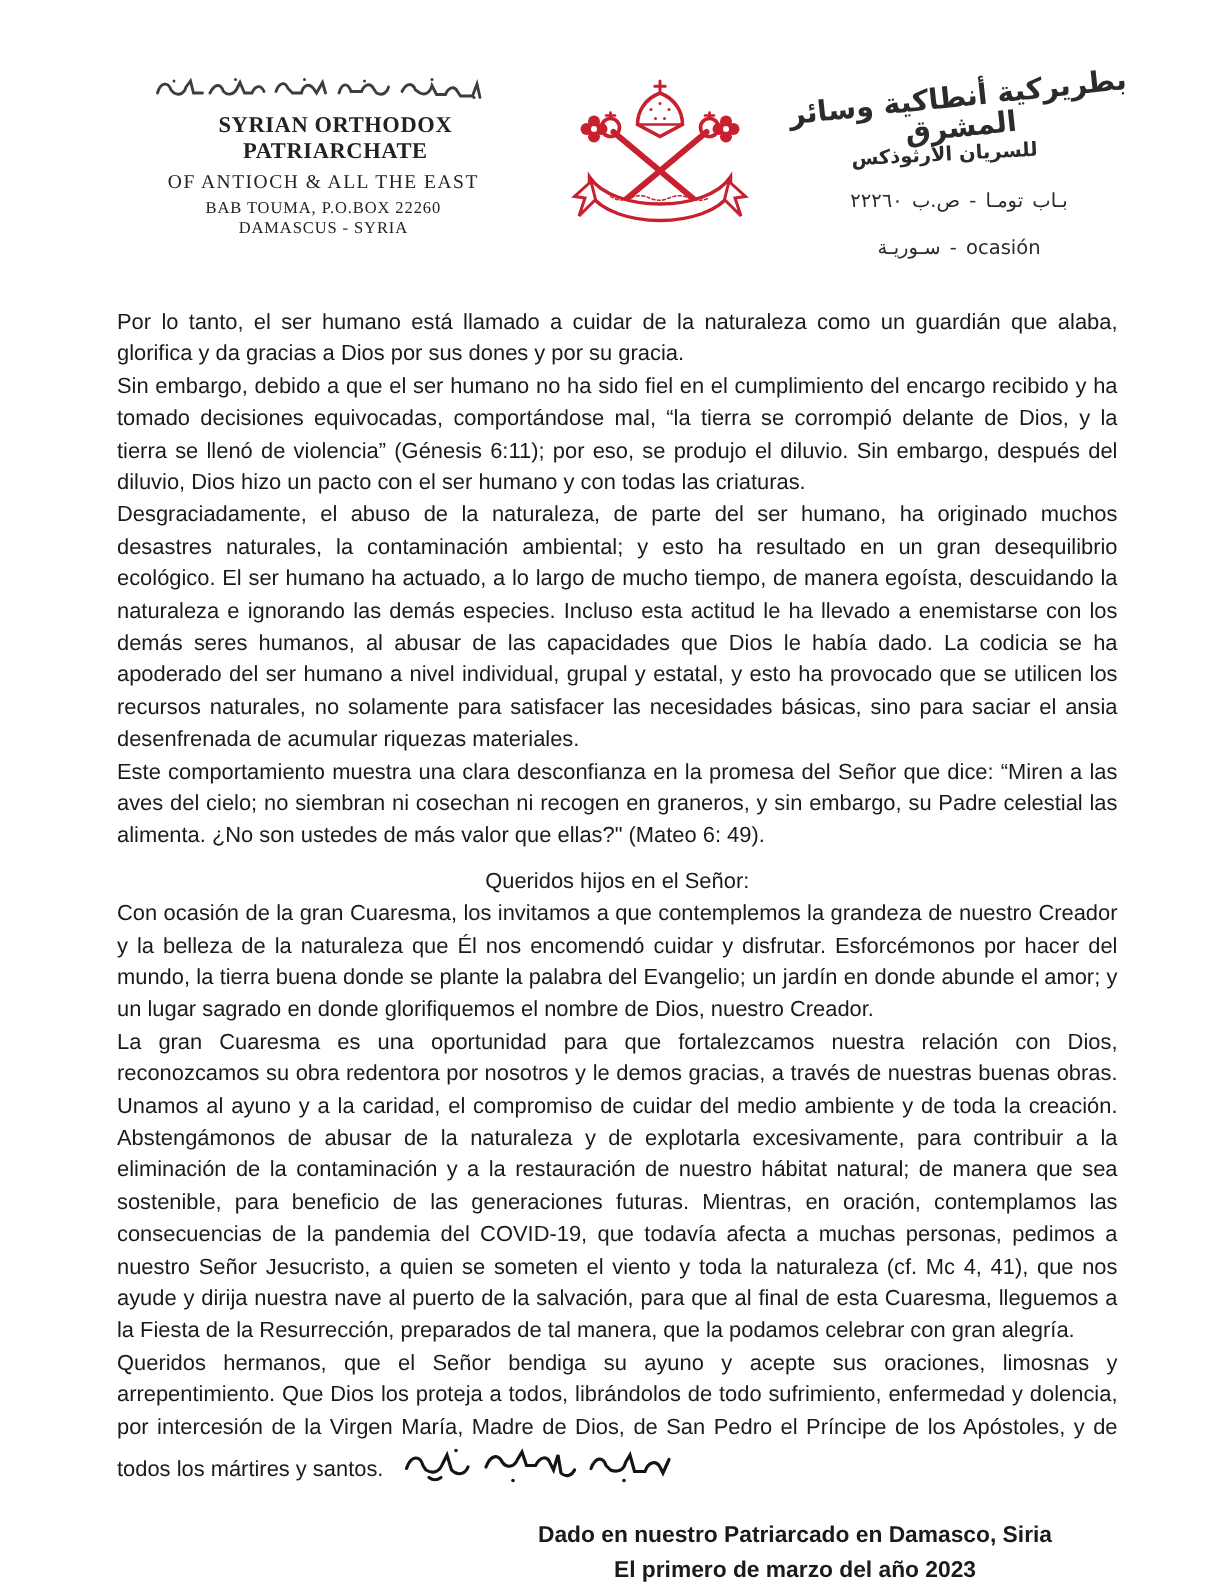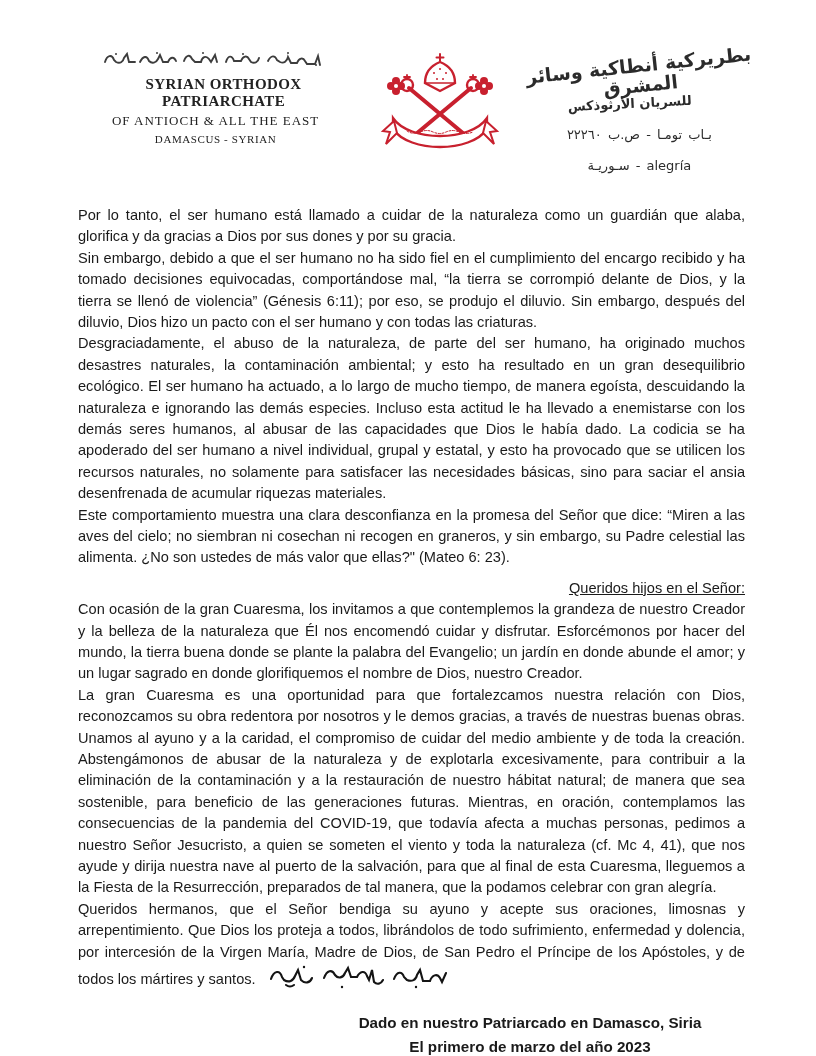--- a/index.html
+++ b/index.html
@@ -42,21 +42,21 @@
   
   .letter-body{
     margin:16px 71px 16px 78px;
     font-size:14.6px;
     line-height:21.4px;
   }
   .body-par{
     margin:0;
     text-align:justify;
   }
-  .salutation{margin-top:9px;text-align:right;text-decoration:underline;}
+  .salutation{margin-top:9px;text-align:center;}
   .syr-hand{vertical-align:-7px;margin-left:6px;}
   
   .closing{
     width:460px;
     margin:20px 56px 0 auto;
     text-align:center;
     font-weight:bold;
     font-size:15.2px;
     line-height:1.55;
   }
@@ -80,21 +80,22 @@
           <circle cx="14" cy="4" r="1" fill="#3d3d3d" stroke="none"></circle>
           <circle cx="55" cy="3" r="1" fill="#3d3d3d" stroke="none"></circle>
           <circle cx="101" cy="3" r="1" fill="#3d3d3d" stroke="none"></circle>
           <circle cx="141" cy="4" r="1" fill="#3d3d3d" stroke="none"></circle>
           <circle cx="186" cy="3" r="1" fill="#3d3d3d" stroke="none"></circle>
           <circle cx="214" cy="15" r="1" fill="#3d3d3d" stroke="none"></circle>
         </g>
       </svg>
       <div class="org-name">SYRIAN ORTHODOX PATRIARCHATE</div>
       <div class="org-sub">OF ANTIOCH &amp; ALL THE EAST</div>
-      <div class="org-addr">DAMASCUS - SYRIAN</div>
+      <div class="org-addr">BAB TOUMA, P.O.BOX 22260</div>
+      <div class="org-addr">DAMASCUS - SYRIA</div>
     </div>
 
     <div class="lh-center">
       <svg class="svg-block" width="122" height="112" viewBox="0 0 122 112" role="img" aria-label="Patriarchal crest">
         <g stroke="#c8202e" fill="none" stroke-linecap="round">
 
           <path d="M61 2 v7 M57.5 5.5 h7" stroke-width="2"></path>
           <path d="M61 10 C51 14 46 22 46 31 L61 39 L76 31 C76 22 71 14 61 10 Z" stroke-width="2.4"></path>
           <path d="M46 31 L76 31" stroke-width="1.6"></path>
           <circle cx="55" cy="21" r="1" fill="#c8202e" stroke="none"></circle>
@@ -129,29 +130,29 @@
           <path d="M107 69 L118 79 L111 80 L115 92 L104 81 Z" fill="#fff" stroke-width="2"></path>
           <path d="M28 79 q6 4 13 1 q7 -3 13 0 q7 3 13 0 q7 -3 13 0 q7 3 14 0" stroke-width="1" stroke-dasharray="2 1.6"></path>
         </g>
       </svg>
     </div>
 
     <div class="lh-right">
       <div class="ar-callig1">بطريركية أنطاكية وسائر المشرق</div>
       <div class="ar-callig2">للسريان الأرثوذكس</div>
       <div class="ar-addr">بـاب تومـا - ص.ب ٢٢٢٦٠</div>
-      <div class="ar-addr">alegría - سـوريـة</div>
+      <div class="ar-addr">ocasión - سـوريـة</div>
     </div>
   </div>
 
   <div class="letter-body">
     <p class="body-par">Por lo tanto, el ser humano está llamado a cuidar de la naturaleza como un guardián que alaba, glorifica y da gracias a Dios por sus dones y por su gracia.</p>
     <p class="body-par">Sin embargo, debido a que el ser humano no ha sido fiel en el cumplimiento del encargo recibido y ha tomado decisiones equivocadas, comportándose mal, “la tierra se corrompió delante de Dios, y la tierra se llenó de violencia” (Génesis 6:11); por eso, se produjo el diluvio. Sin embargo, después del diluvio, Dios hizo un pacto con el ser humano y con todas las criaturas.</p>
     <p class="body-par">Desgraciadamente, el abuso de la naturaleza, de parte del ser humano, ha originado muchos desastres naturales, la contaminación ambiental; y esto ha resultado en un gran desequilibrio ecológico. El ser humano ha actuado, a lo largo de mucho tiempo, de manera egoísta, descuidando la naturaleza e ignorando las demás especies. Incluso esta actitud le ha llevado a enemistarse con los demás seres humanos, al abusar de las capacidades que Dios le había dado. La codicia se ha apoderado del ser humano a nivel individual, grupal y estatal, y esto ha provocado que se utilicen los recursos naturales, no solamente para satisfacer las necesidades básicas, sino para saciar el ansia desenfrenada de acumular riquezas materiales.</p>
-    <p class="body-par">Este comportamiento muestra una clara desconfianza en la promesa del Señor que dice: “Miren a las aves del cielo; no siembran ni cosechan ni recogen en graneros, y sin embargo, su Padre celestial las alimenta. ¿No son ustedes de más valor que ellas?" (Mateo 6: 23).</p>
+    <p class="body-par">Este comportamiento muestra una clara desconfianza en la promesa del Señor que dice: “Miren a las aves del cielo; no siembran ni cosechan ni recogen en graneros, y sin embargo, su Padre celestial las alimenta. ¿No son ustedes de más valor que ellas?" (Mateo 6: 49).</p>
     <p class="body-par salutation">Queridos hijos en el Señor:</p>
     <p class="body-par">Con ocasión de la gran Cuaresma, los invitamos a que contemplemos la grandeza de nuestro Creador y la belleza de la naturaleza que Él nos encomendó cuidar y disfrutar. Esforcémonos por hacer del mundo, la tierra buena donde se plante la palabra del Evangelio; un jardín en donde abunde el amor; y un lugar sagrado en donde glorifiquemos el nombre de Dios, nuestro Creador.</p>
     <p class="body-par">La gran Cuaresma es una oportunidad para que fortalezcamos nuestra relación con Dios, reconozcamos su obra redentora por nosotros y le demos gracias, a través de nuestras buenas obras. Unamos al ayuno y a la caridad, el compromiso de cuidar del medio ambiente y de toda la creación. Abstengámonos de abusar de la naturaleza y de explotarla excesivamente, para contribuir a la eliminación de la contaminación y a la restauración de nuestro hábitat natural; de manera que sea sostenible, para beneficio de las generaciones futuras. Mientras, en oración, contemplamos las consecuencias de la pandemia del COVID-19, que todavía afecta a muchas personas, pedimos a nuestro Señor Jesucristo, a quien se someten el viento y toda la naturaleza (cf. Mc 4, 41), que nos ayude y dirija nuestra nave al puerto de la salvación, para que al final de esta Cuaresma, lleguemos a la Fiesta de la Resurrección, preparados de tal manera, que la podamos celebrar con gran alegría.</p>
     <p class="body-par">
       <span>Queridos hermanos, que el Señor bendiga su ayuno y acepte sus oraciones, limosnas y arrepentimiento. Que Dios los proteja a todos, librándolos de todo sufrimiento, enfermedad y dolencia, por intercesión de la Virgen María, Madre de Dios, de San Pedro el Príncipe de los Apóstoles, y de todos los mártires y santos.</span>
       <svg class="syr-hand" width="190" height="28" viewBox="0 0 190 28" role="img" aria-label="ܘܐܒܘܢ ܕܒܫܡܝܐ ܘܫܪܟܐ">
         <g stroke="#141414" stroke-width="2.1" fill="none" stroke-linecap="round">
           <path d="M5 16 c3 -9 9 -9 11 -2 l2 3 c5 3 9 1 11 -4 l3 -6 l3 10 c4 4 9 3 11 -2"></path>
           <path d="M58 15 c3 -8 8 -9 11 -3 c3 4 8 3 10 -2 l3 -5 l3 9 h6 c3 -6 8 -7 10 -1 l2 4 l3 -10 l2 12 c3 3 7 2 9 -2"></path>
           <path d="M128 16 c3 -8 8 -8 10 -2 l3 3 c5 2 9 0 10 -5 l3 -5 l3 11 h7 c2 -6 7 -8 10 -3 l2 4 l4 -9"></path>

